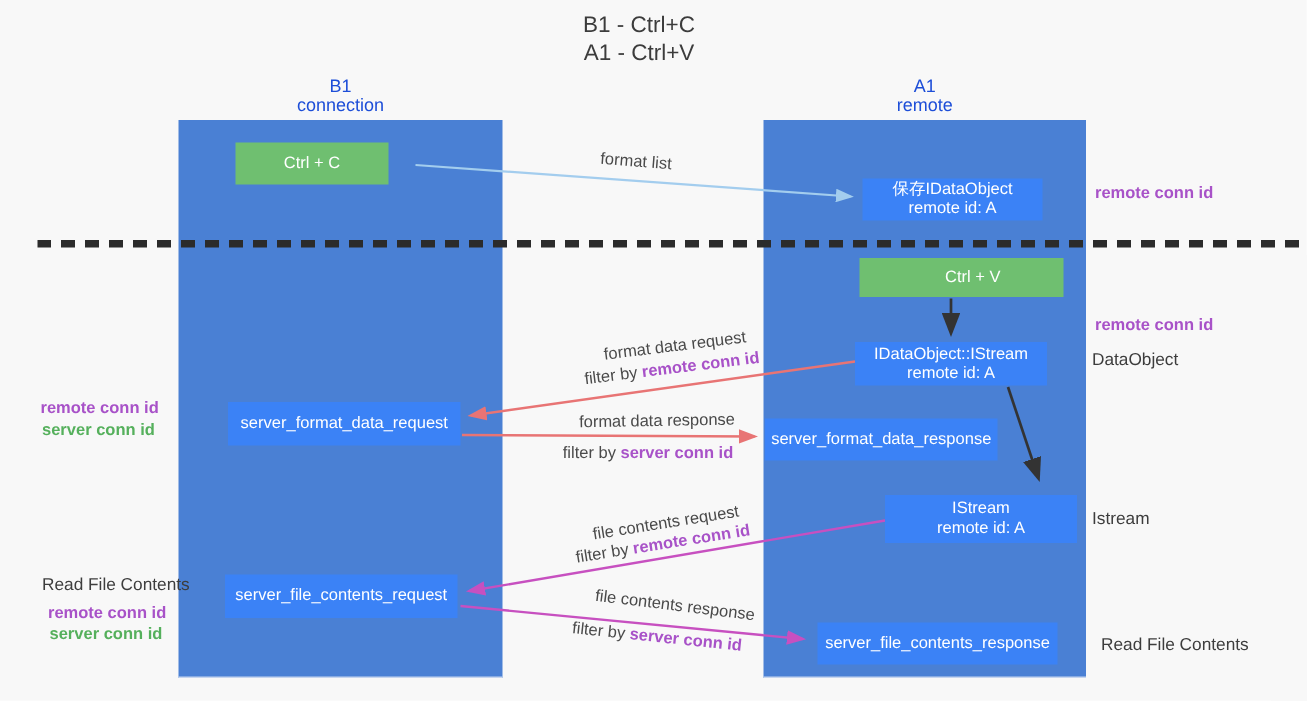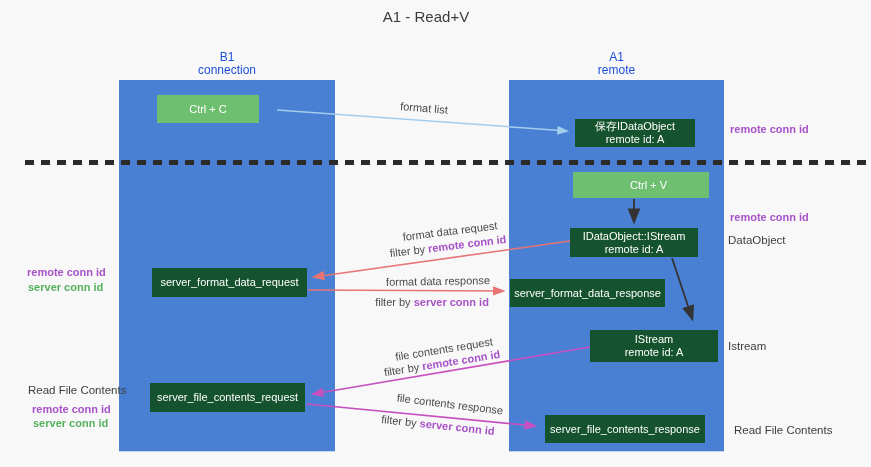--- a/index.html
+++ b/index.html
@@ -18,39 +18,40 @@
   .dashed-line{
     position:absolute; left:25px; top:160px; width:846px; height:5px;
     background:repeating-linear-gradient(90deg,#2b2b2b 0 9px,transparent 9px 16px);
   }
   .node{
     position:absolute; display:flex; flex-direction:column;
     align-items:center; justify-content:center;
     color:#ffffff; font-size:11px; line-height:13px; text-align:center; white-space:nowrap;
   }
   .node.green{ background:#6fbf70; }
-  .node.orange{ background:#14532d; }
+  .node.orange{ background:#3b82f6; }
   .lbl{ position:absolute; font-size:11px; color:#4a4a4a; white-space:nowrap; }
   .lbl.dark{ color:#3d3d3d; font-size:11.5px; }
   .lbl.purple{ color:#a852c8; font-weight:bold; }
   .lbl.green-t{ color:#55b05c; font-weight:bold; }
   .flow-label{
     position:absolute; font-size:11px; color:#4a4a4a; white-space:nowrap;
     transform-origin:center center;
   }
   .flow-label .hl-purple{ color:#a852c8; font-weight:bold; }
   .overlay{ position:absolute; left:0; top:0; pointer-events:none; }
 </style>
 </head>
 <body>
 
 <div class="canvas">
 
   <div class="title">
-    <div>A1 - Read+V</div>
+    <div>B1 - Ctrl+C</div>
+    <div>A1 - Ctrl+V</div>
   </div>
 
   <div class="col-header" style="left:119px; top:51px; width:216px;">
     <div>B1</div>
     <div>connection</div>
   </div>
   <div class="col-header" style="left:509px; top:51px; width:215px;">
     <div>A1</div>
     <div>remote</div>
   </div>

